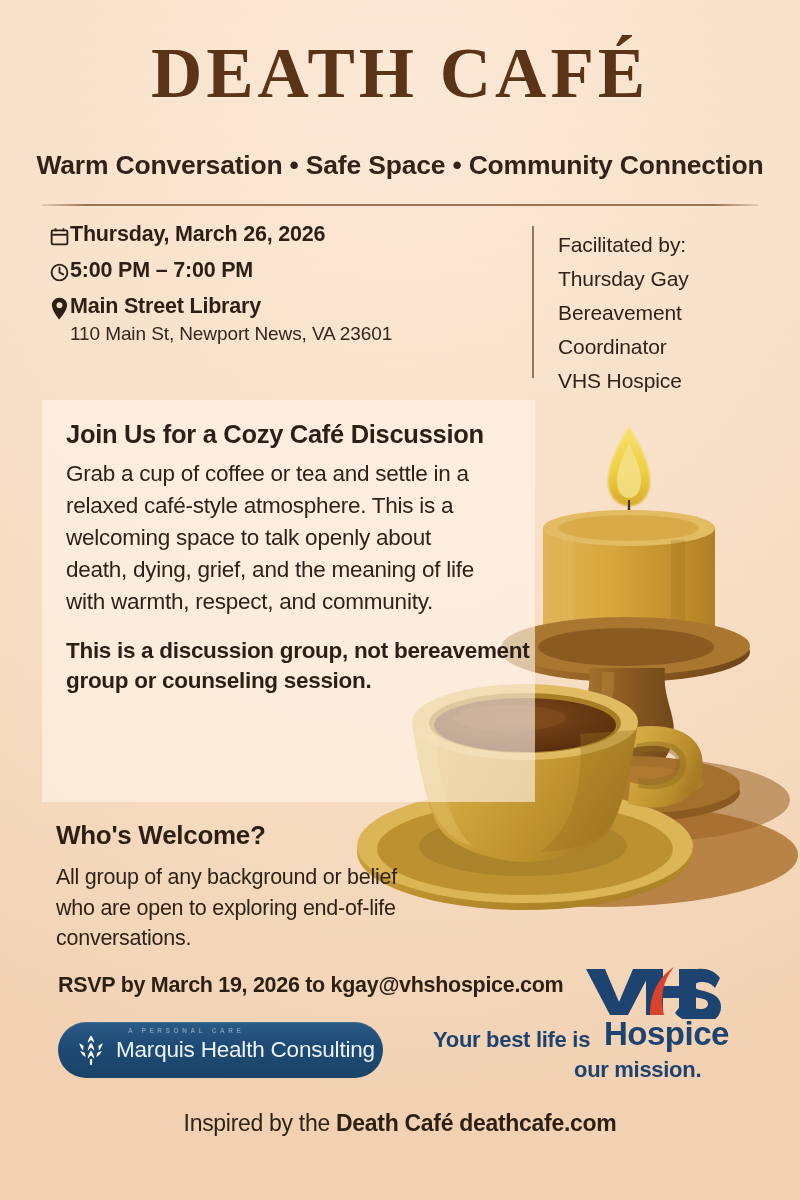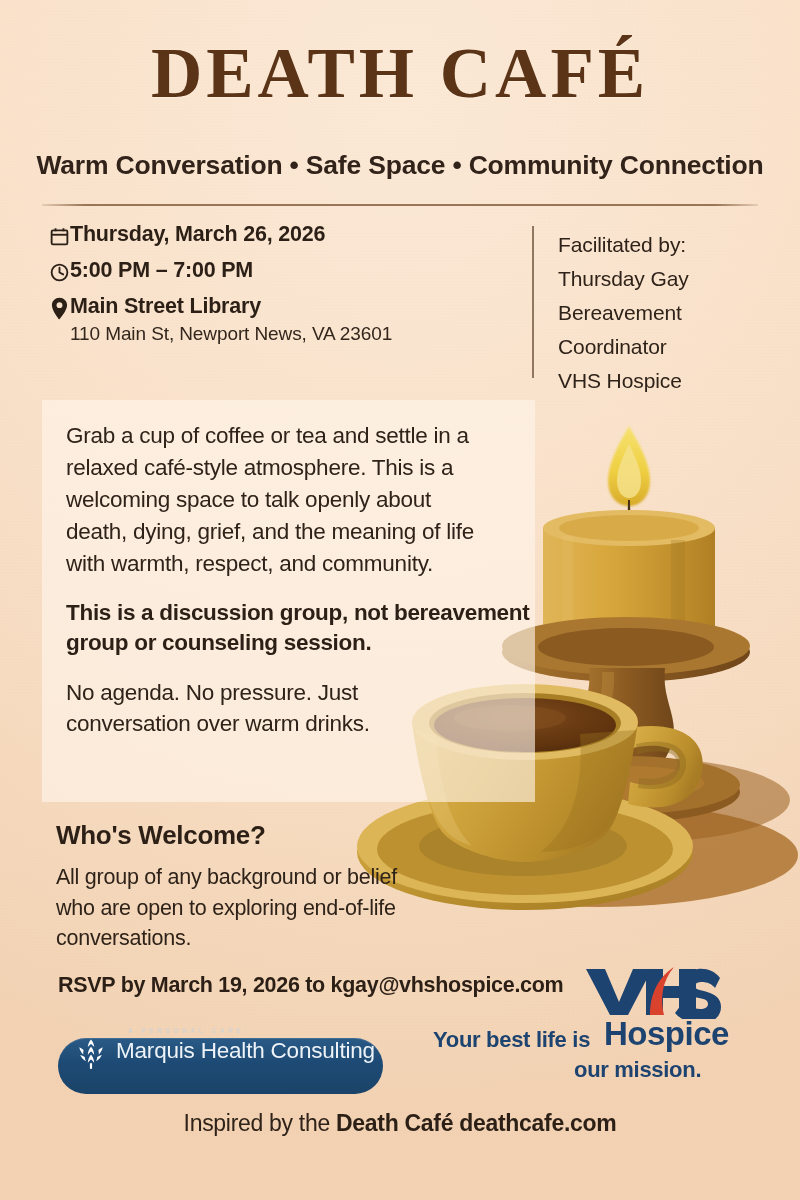--- a/index.html
+++ b/index.html
@@ -212,25 +212,24 @@
   
   .marquis {
     position: absolute;
     left: 58px;
     top: 1022px;
     width: 325px;
     height: 56px;
     border-radius: 28px;
     background: linear-gradient(180deg, #2a5a86 0%, #1d4a74 45%, #1b4368 100%);
     display: flex;
-    align-items: flex-start;
+    align-items: center;
     padding-left: 18px;
     box-sizing: border-box;
     box-shadow: inset 0 1px 0 rgba(255,255,255,.12);
-    margin-top: 16px;
   }
   .marquis-mark { flex: 0 0 auto; width: 30px; height: 32px; }
   .marquis-name {
     color: #eef3f8;
     font-size: 22.5px;
     font-weight: 400;
     letter-spacing: -0.2px;
     margin-left: 10px;
   }
   .marquis-micro {
@@ -448,23 +447,23 @@
       <path d="M240 334 C244 392 230 430 200 452 C232 452 256 440 266 430
                C286 410 296 336 296 330 Z" fill="#9b741f" opacity="0.38"></path>
       <path d="M96 336 C100 392 112 426 132 446 C112 440 104 430 98 420
                C84 398 76 344 74 330 Z" fill="#eccd80" opacity="0.3"></path>
     </svg>
   </div>
 
   <div class="panel"></div>
 
   <div class="body-block">
+    <div class="h-join">Join Us for a Cozy Café Discussion</div>
     <div class="p-main">Grab a cup of coffee or tea and settle in a relaxed café-style atmosphere. This is a welcoming space to talk openly about death, dying, grief, and the meaning of life with warmth, respect, and community.</div>
     <div class="p-bold">This is a discussion group, not bereavement group or counseling session.</div>
-    <div class="p-noagenda">No agenda. No pressure. Just conversation over warm drinks.</div>
   </div>
 
   <div class="h-who">Who's Welcome?</div>
   <div class="p-who">All group of any background or belief who are open to exploring end-of-life conversations.</div>
 
   <div class="rsvp">RSVP by March 19, 2026 to kgay@vhshospice.com</div>
 
   <div class="marquis">
     <span class="marquis-mark">
       <svg width="30" height="32" viewBox="0 0 30 32" fill="#ffffff">

